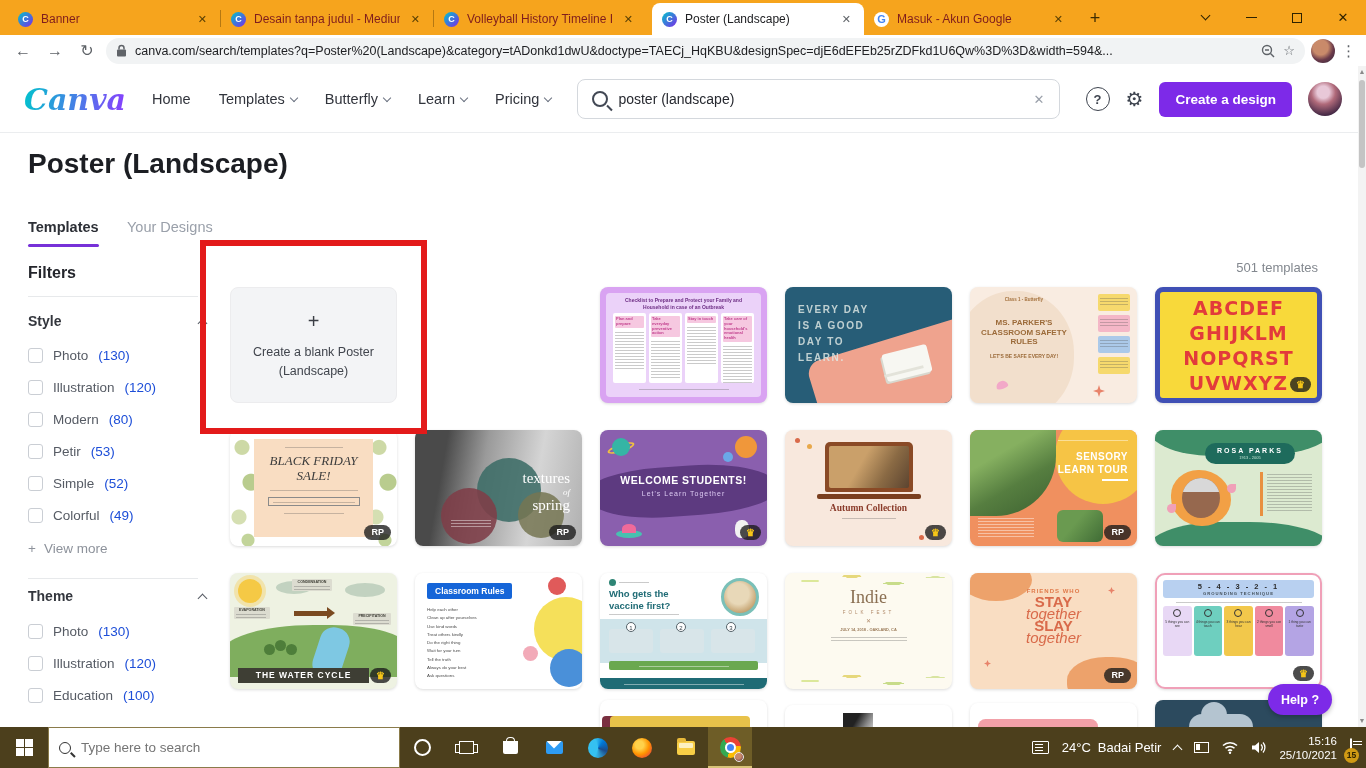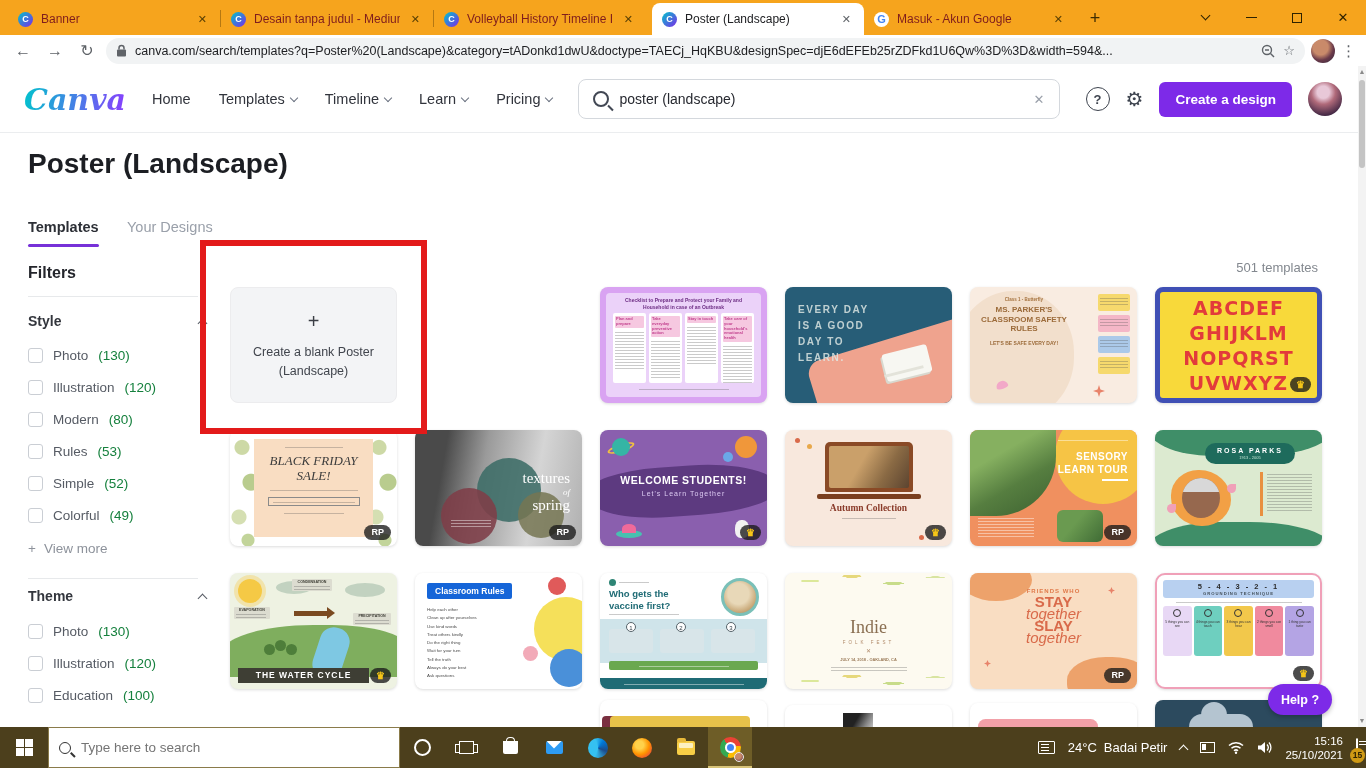--- a/index.html
+++ b/index.html
@@ -68,21 +68,21 @@
   .ptab.active::after{content:"";position:absolute;left:0;right:0;bottom:-12px;height:3px;background:#7731d8;border-radius:2px}
   .ptab.inactive{color:#9aa0aa}
   .count{position:absolute;top:260px;right:48px;font-size:13px;color:#83888f}
 
   .ftitle{position:absolute;left:28px;top:264px;font-size:16px;font-weight:bold;color:#24262c}
   .fdiv{position:absolute;left:28px;width:170px;height:1px;background:#e7e9eb}
   .fsec{position:absolute;left:28px;font-size:14px;font-weight:bold;color:#33363d;width:178px;display:flex;justify-content:space-between;align-items:center;cursor:pointer}
   .upchev{width:7px;height:7px;border-left:1.6px solid #565b64;border-top:1.6px solid #565b64;transform:rotate(45deg);margin-top:4px}
   .fopt{position:absolute;left:28px;display:flex;align-items:center;gap:10px;font-size:13.5px;color:#565b64;cursor:pointer}
   .cbox{width:15px;height:15px;border:1.5px solid #caced4;border-radius:3px;background:#fff}
-  .fcount{color:#15803d}
+  .fcount{color:#1d4ed8}
   .vmore{position:absolute;left:28px;font-size:13.5px;color:#8d929b;cursor:pointer;display:flex;gap:8px;align-items:center}
 
   
   .tc{position:absolute;width:167px;height:116px;border-radius:8px;box-shadow:0 1px 3px rgba(0,0,0,.14);overflow:hidden;cursor:pointer;background:#fff}
   .bdg{position:absolute;right:6px;bottom:6px;background:rgba(25,25,25,.78);color:#fff;border-radius:9px;padding:1px 7px;font-size:9px;font-weight:bold;line-height:13px;z-index:3}
   .bdg.crown{color:#f5c518;font-size:10px;padding:1px 6px}
   .flines{background:repeating-linear-gradient(#0000 0 2px,rgba(80,80,80,.55) 2px 3px);opacity:.55}
   .flines.w{background:repeating-linear-gradient(#0000 0 2px,rgba(255,255,255,.8) 2px 3px)}
 
   .blankcard{background:#f3f4f6;box-shadow:none;border:1px solid #ececee;display:flex;flex-direction:column;align-items:center;justify-content:center;gap:10px}
@@ -114,21 +114,21 @@
   .evd .wedge{position:absolute;right:-36px;bottom:-46px;width:170px;height:112px;background:#efa38e;transform:rotate(-17deg);border-radius:14px}
   .evd .bk1{position:absolute;right:22px;bottom:26px;width:46px;height:28px;background:#f7f7f2;border-radius:3px;transform:rotate(-14deg);box-shadow:-2px 2px 0 #d8d8cf}
   .evd .bk2{position:absolute;right:28px;bottom:30px;width:40px;height:3px;background:#e3e3da;transform:rotate(-14deg)}
   .evd .txt{position:absolute;left:13px;top:15px;font-size:10px;font-weight:800;letter-spacing:1.6px;color:rgba(225,233,229,.82);line-height:16px}
 
   
   .prk{background:#f9ece1}
   .prk .bub{position:absolute;left:-14px;top:4px;width:118px;height:128px;background:#f2dfcc;border-radius:48%}
   .prk .c{position:relative;z-index:1;text-align:center;width:108px;margin-top:10px}
   .prk .sm{font-size:4.5px;color:#a4713d;font-weight:bold}
-  .prk .t{font-size:8px;font-weight:800;color:#9c6b3a;line-height:9.5px;margin-top:3px}
+  .prk .t{font-size:8px;font-weight:800;color:#9c6b3a;line-height:9.5px;margin-top:16px}
   .prk .f{font-size:5px;font-weight:bold;color:#9c6b3a;margin-top:6px}
   .prk .notes{position:absolute;right:7px;top:7px;width:32px;display:flex;flex-direction:column;gap:4px;z-index:1}
   .prk .note{height:17px;border-radius:2px;padding:2px}
   .prk .bfly{position:absolute;left:26px;bottom:14px;width:12px;height:8px;background:#f2a8c8;border-radius:50% 50% 50% 50%/70% 70% 30% 30%;transform:rotate(-18deg);z-index:1}
   .prk .star{position:absolute;right:32px;bottom:6px;width:12px;height:12px;background:#e8836a;clip-path:polygon(50% 0,62% 38%,100% 50%,62% 62%,50% 100%,38% 62%,0 50%,38% 38%);z-index:1}
 
   
   .abc{background:#f8d93a;border:5px solid #4050b5}
   .abc .l{font-size:19px;font-weight:900;color:#e23b3b;text-align:center;line-height:25px;letter-spacing:1px;font-family:"DejaVu Sans",sans-serif}
   .abc .wrap{margin-top:4px}
@@ -238,21 +238,21 @@
   .vac .strip{position:absolute;left:0;right:0;bottom:0;height:11px;background:#1f6b75}
   .vac .strip div{margin:4px auto;width:120px;height:3px}
 
   
   .ind{background:#fdfaf0;text-align:center}
   .ind .bot{position:absolute;left:0;right:0;height:24px;background:
     radial-gradient(ellipse at 15% 50%,#dce89a 0 10px,#0000 11px),
     radial-gradient(ellipse at 40% 30%,#e6d87c 0 9px,#0000 10px),
     radial-gradient(ellipse at 65% 60%,#c8dc8a 0 10px,#0000 11px),
     radial-gradient(ellipse at 90% 35%,#d8e4a0 0 9px,#0000 10px)}
-  .ind .t{font-family:"Liberation Serif",serif;font-size:18px;color:#8a6f52;margin-top:44px}
+  .ind .t{font-family:"Liberation Serif",serif;font-size:18px;color:#8a6f52;margin-top:14px}
   .ind .s{font-size:4.5px;letter-spacing:3px;color:#b08968;margin-top:2px}
   .ind .x{font-size:6px;color:#b08968;margin-top:2px}
   .ind .d{font-size:3.9px;color:#9a7a58;margin-top:3px;font-weight:bold}
   .ind .fl{width:76px;height:7px;margin:3px auto 0}
 
   
   .fri{background:#f9ddc2;text-align:center}
   .fri .b1{position:absolute;left:-10px;top:-14px;width:72px;height:42px;background:#eda26b;border-radius:50%}
   .fri .b2{position:absolute;right:-14px;bottom:-18px;width:84px;height:50px;background:#eda26b;border-radius:46%}
   .fri .d{position:absolute;width:7px;height:7px;background:#e8836a;clip-path:polygon(50% 0,65% 35%,100% 50%,65% 65%,50% 100%,35% 65%,0 50%,35% 35%)}
@@ -402,21 +402,21 @@
     <span class="clogo">Canva</span>
     <div class="cnav">
       <span class="cnav-item">
           <span>Home</span>
         </span>
       <span class="cnav-item">
           <span>Templates</span>
           <span class="dchev"></span>
         </span>
       <span class="cnav-item">
-          <span>Timeline</span>
+          <span>Butterfly</span>
           <span class="dchev"></span>
         </span>
       <span class="cnav-item">
           <span>Learn</span>
           <span class="dchev"></span>
         </span>
       <span class="cnav-item">
           <span>Pricing</span>
           <span class="dchev"></span>
         </span>
@@ -462,21 +462,21 @@
       <span>Illustration</span>
       <span class="fcount">(120)</span>
     </div>
   <div class="fopt" style="top:412px">
       <span class="cbox"></span>
       <span>Modern</span>
       <span class="fcount">(80)</span>
     </div>
   <div class="fopt" style="top:444px">
       <span class="cbox"></span>
-      <span>Rules</span>
+      <span>Petir</span>
       <span class="fcount">(53)</span>
     </div>
   <div class="fopt" style="top:476px">
       <span class="cbox"></span>
       <span>Simple</span>
       <span class="fcount">(52)</span>
     </div>
   <div class="fopt" style="top:508px">
       <span class="cbox"></span>
       <span>Colorful</span>
@@ -872,20 +872,20 @@
         </svg>
       <svg width="15" height="13" viewBox="0 0 15 13">
           <path d="M1 4.5h3l4-3.5v11l-4-3.5H1z" fill="#fff"></path>
           <path d="M10 3.5a4.5 4.5 0 0 1 0 6" fill="none" stroke="#fff" stroke-width="1.3"></path>
           <path d="M12 1.5a7.5 7.5 0 0 1 0 10" fill="none" stroke="#fff" stroke-width="1.3"></path>
         </svg>
       <div class="clock">
         <div>15:16</div>
         <div>25/10/2021</div>
       </div>
-      <span style="position:relative;">
+      <span style="position:relative;margin-right:6px">
         <span class="notif"></span>
         <span class="nbadge">15</span>
       </span>
     </div>
   </div>
 
 </div>
 
 </body></html>

